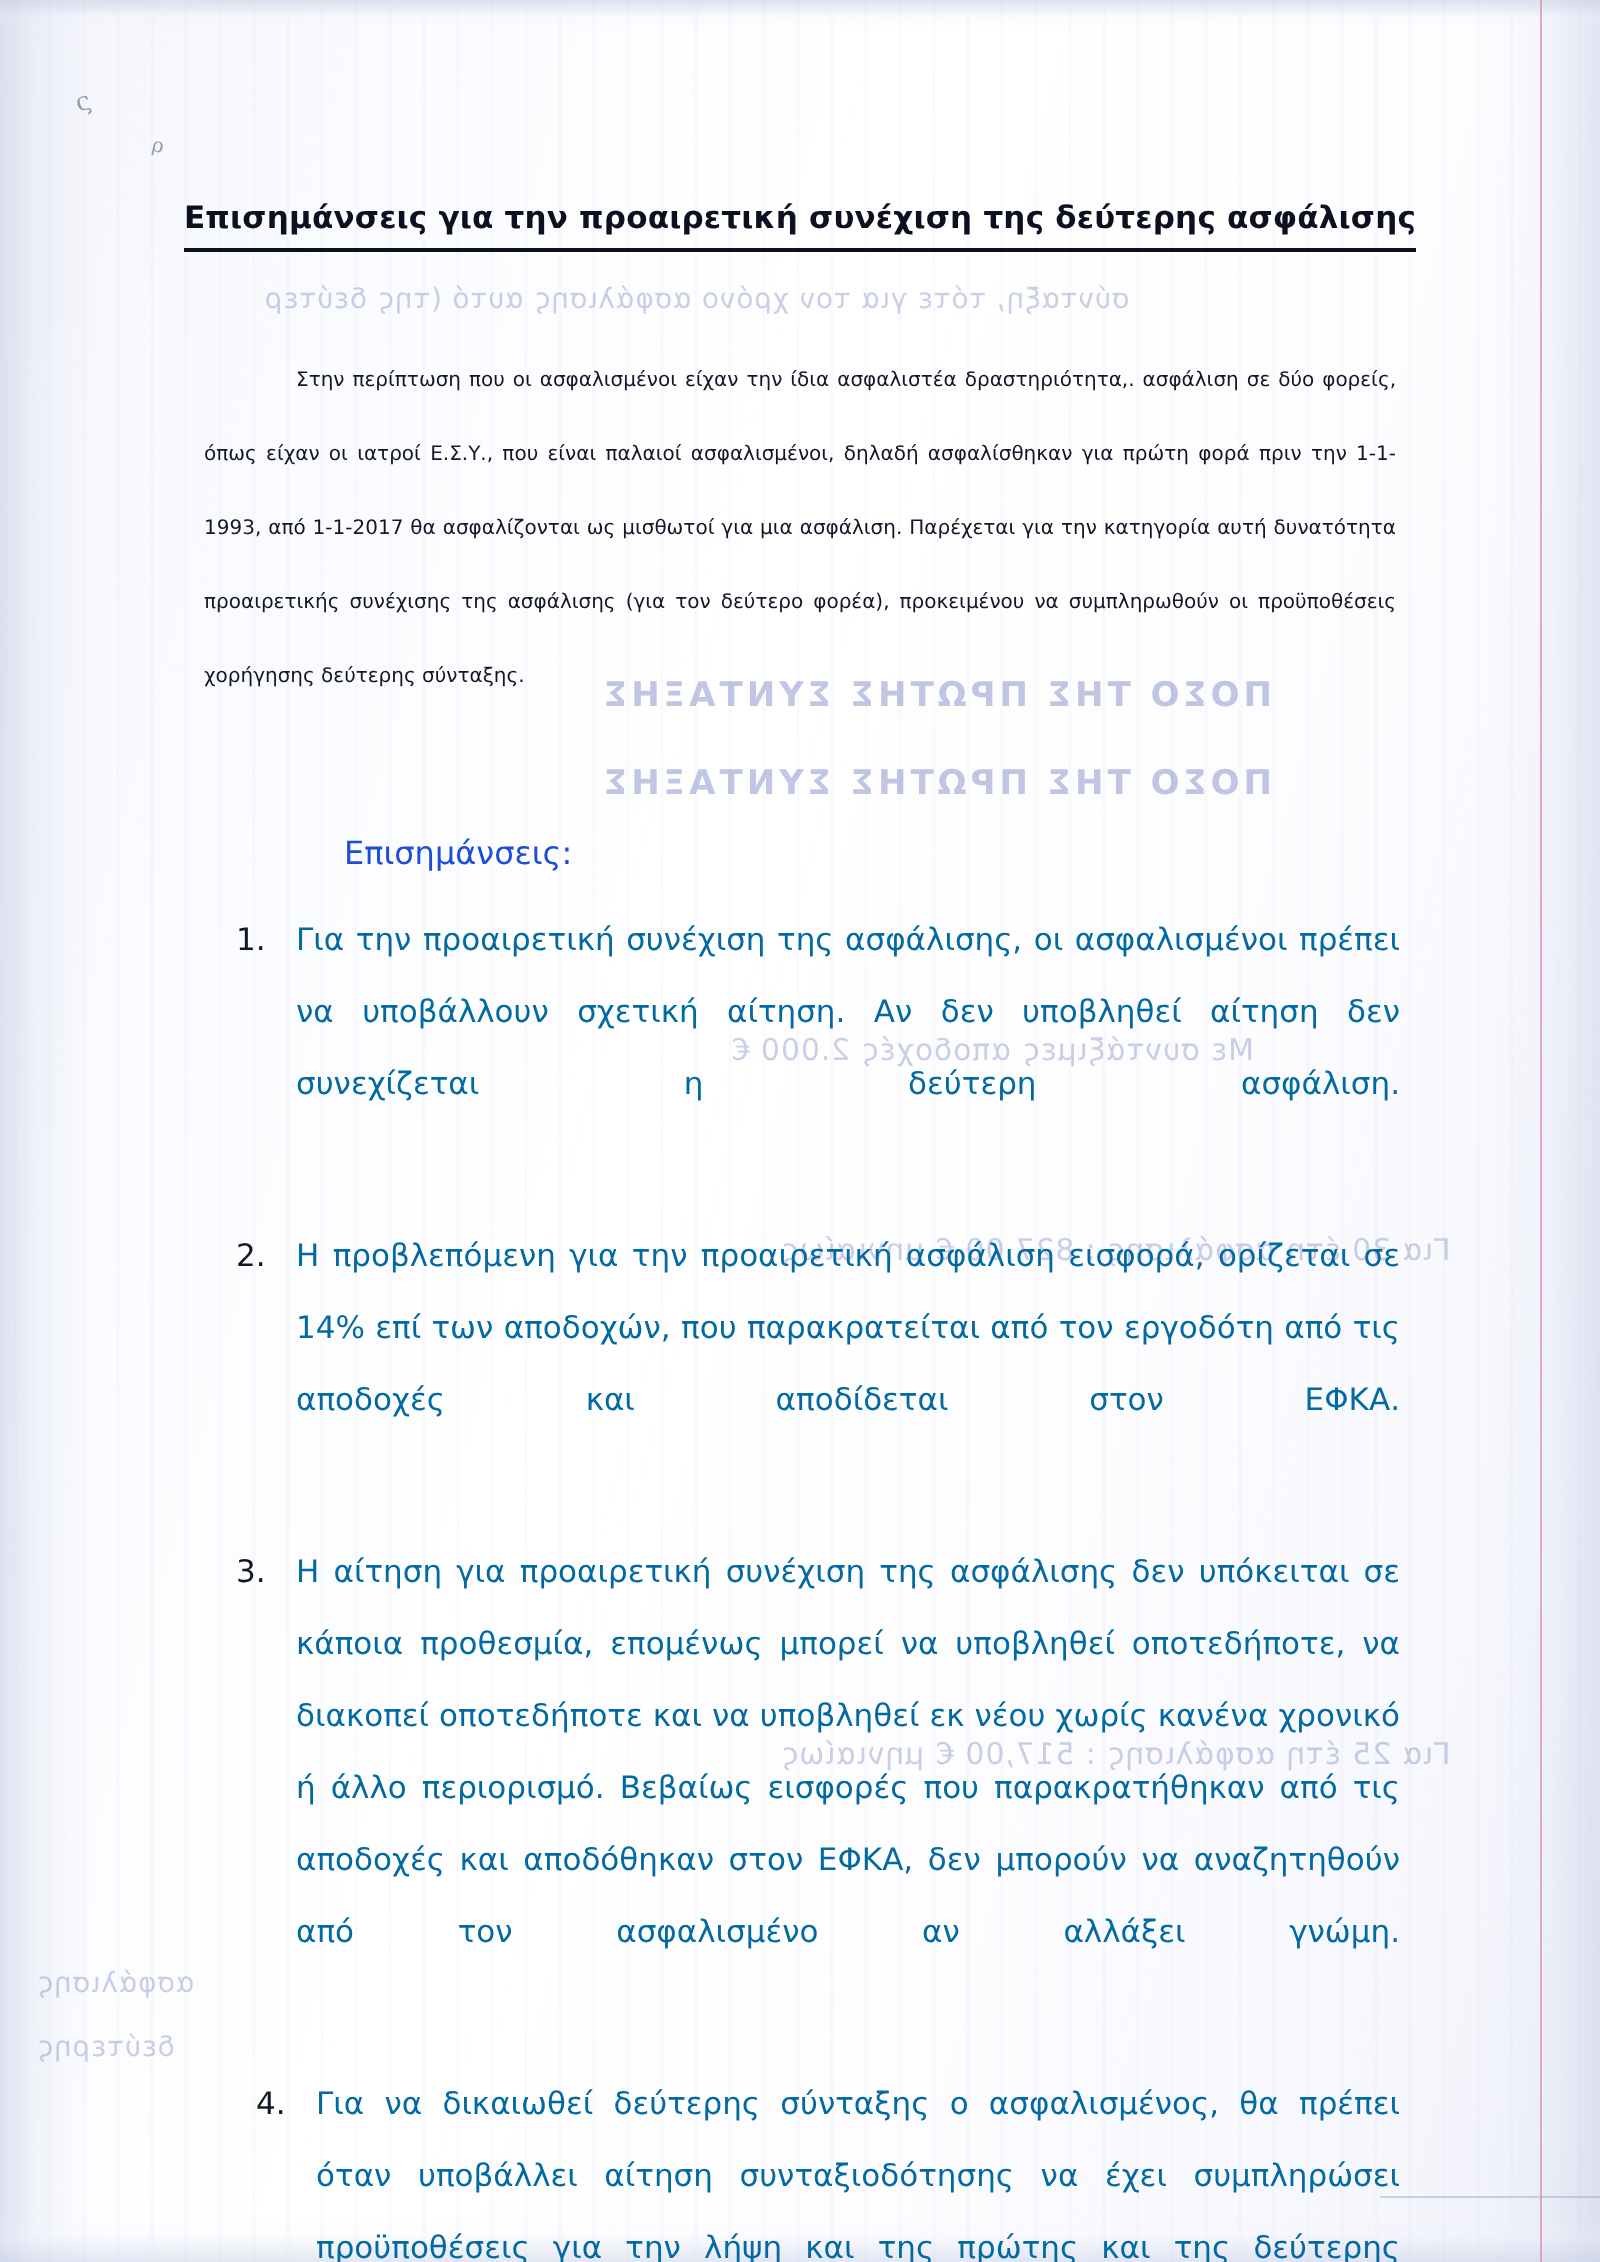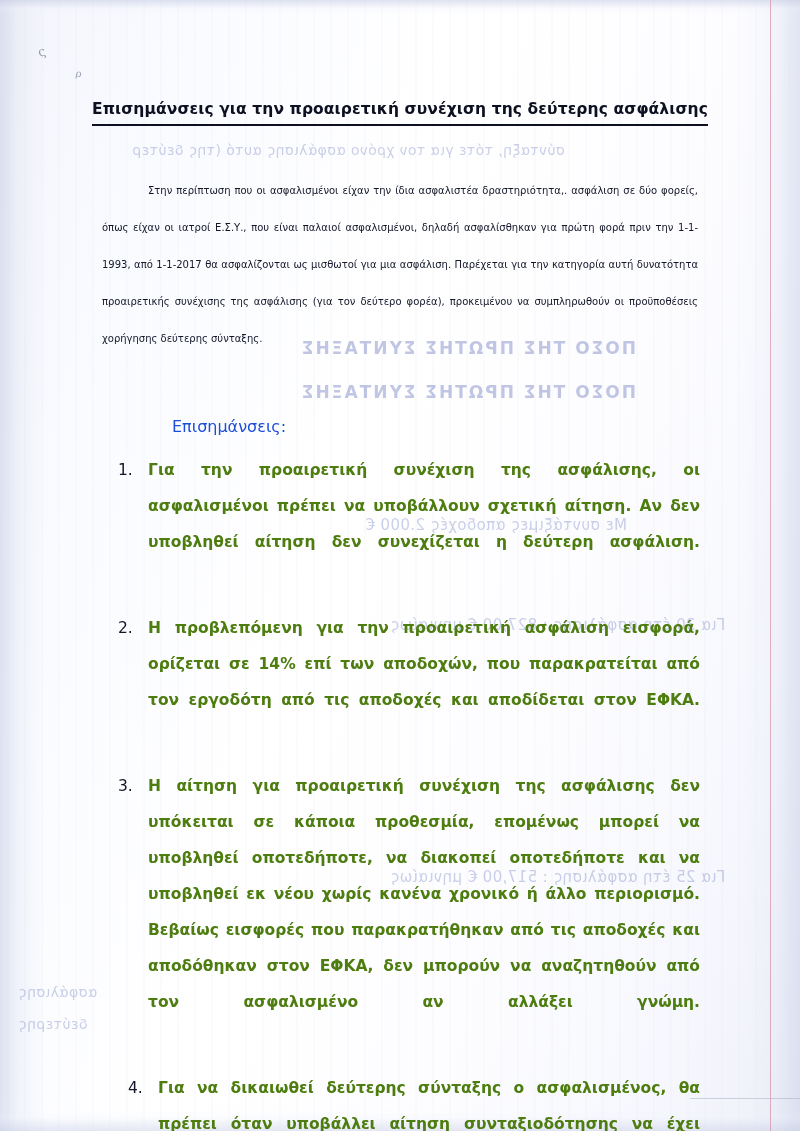--- a/index.html
+++ b/index.html
@@ -211,22 +211,21 @@
     width: 30px;
     text-align: left;
     color: #121628;
     font-size: 15.5px;
     line-height: 36px;
   }
   .note-text {
     flex: 1 1 auto;
     text-align: justify;
     text-justify: inter-word;
-    color: #4d7c0f;
-    font-weight: bold;
+    color: #0369a1;
   }
   .note-text::after {
     content: "";
     display: inline-block;
     width: 100%;
   }
 
   
   .note-item.item-4 { margin-left: 10px; }
 </style>

